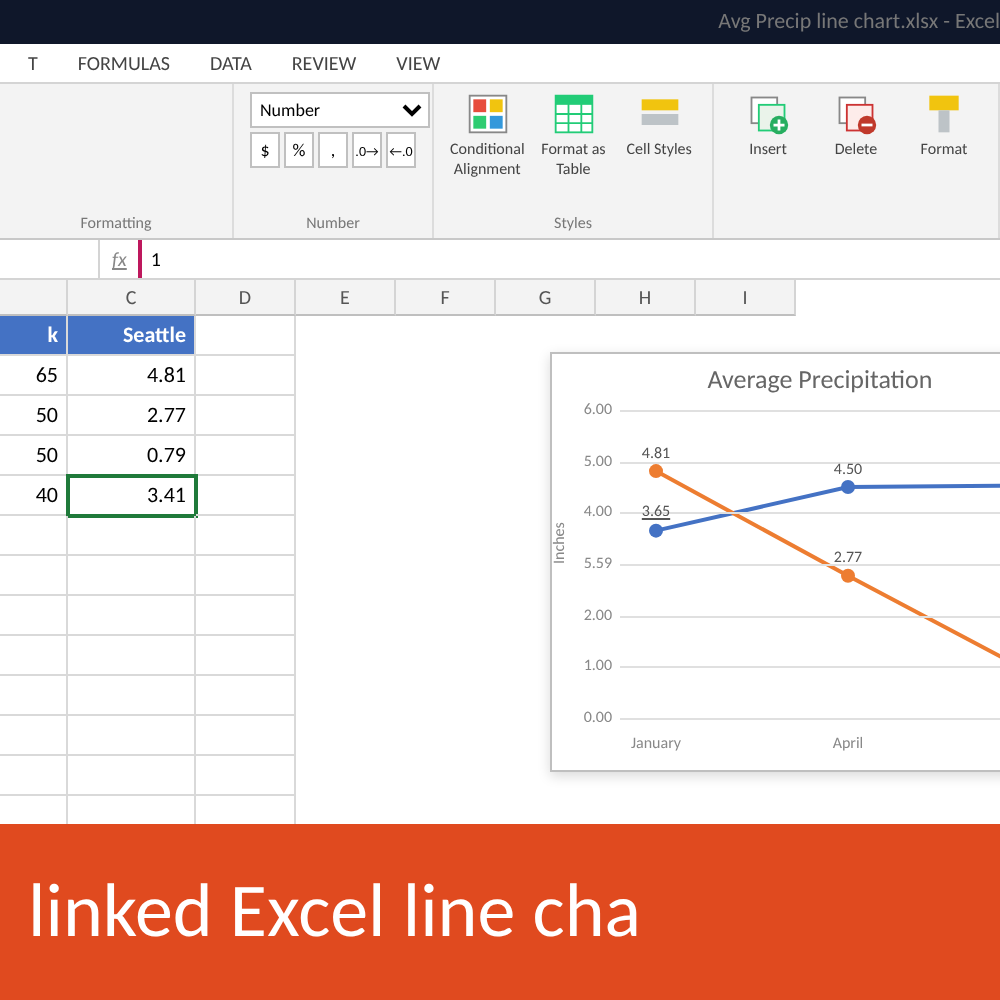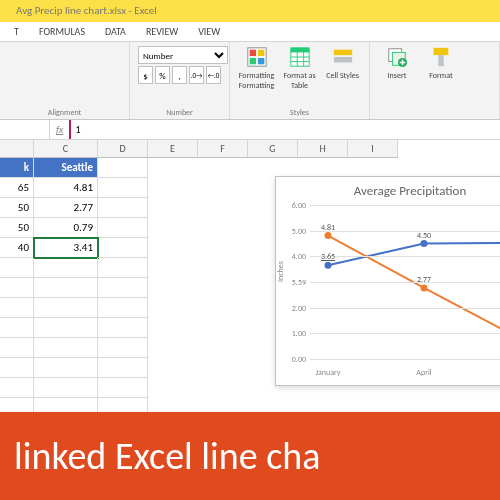--- a/index.html
+++ b/index.html
@@ -1,19 +1,19 @@
 <!DOCTYPE html>
 <html><head>
 <meta charset="utf-8">
 <style>
   * { box-sizing: border-box; margin: 0; padding: 0; font-family: "Segoe UI", Calibri, sans-serif; }
   body { width: 500px; height: 500px; background: #fff; overflow: hidden; position: relative; }
 
   
-  .titlebar { height: 22px; background: #fde047; text-align: left; font-size: 11px; color: #777; line-height: 22px; padding-left: 16px; }
+  .titlebar { height: 22px; background: #0f172a; text-align: right; font-size: 11px; color: #777; line-height: 22px; padding-left: 16px; }
 
   
   .ribbon-tabs { height: 20px; background: #fff; border-bottom: 1px solid #d4d4d4; display: flex; gap: 4px; padding-left: 6px; }
   .ribbon-tabs span { font-size: 10px; color: #444; padding: 3px 8px; text-transform: uppercase; cursor: pointer; }
 
   
   .ribbon { height: 78px; background: #f3f3f3; border-bottom: 1px solid #c8c8c8; display: flex; }
   .group { border-right: 1px solid #dcdcdc; padding: 4px 8px 2px 8px; display: flex; flex-direction: column; justify-content: space-between; position: relative; }
   .group-label { font-size: 8px; color: #777; text-align: center; margin-top: auto; }
   .btn-row { display: flex; gap: 6px; align-items: flex-start; }
@@ -69,21 +69,21 @@
   <span>T</span>
   <span>FORMULAS</span>
   <span>DATA</span>
   <span>REVIEW</span>
   <span>VIEW</span>
 </div>
 
 <div class="ribbon">
 
   <div class="group" style="width:130px">
-    <div class="group-label">Alignment</div>
+    <div class="group-label">Formatting</div>
   </div>
 
   <div class="group" style="width:100px">
     <div class="numfmt">
       <select>
         <option>Number</option>
       </select>
       <div class="num-row">
         <div class="num-sm">$</div>
         <div class="num-sm">%</div>
@@ -98,21 +98,21 @@
   <div class="group" style="width:140px">
     <div class="btn-row">
       <div class="rib-btn">
         <svg class="rib-icon" viewBox="0 0 24 24">
             <rect x="2" y="2" width="20" height="20" fill="#fff" stroke="#888"></rect>
             <rect x="4" y="4" width="7" height="7" fill="#e74c3c"></rect>
             <rect x="13" y="4" width="7" height="7" fill="#f1c40f"></rect>
             <rect x="4" y="13" width="7" height="7" fill="#2ecc71"></rect>
             <rect x="13" y="13" width="7" height="7" fill="#3498db"></rect>
           </svg>
-        <span>Formatting Formatting</span>
+        <span>Conditional Alignment</span>
       </div>
       <div class="rib-btn">
         <svg class="rib-icon" viewBox="0 0 24 24">
             <rect x="2" y="2" width="20" height="20" fill="#fff" stroke="#2c7"></rect>
             <rect x="2" y="2" width="20" height="5" fill="#2c7"></rect>
             <line x1="2" y1="12" x2="22" y2="12" stroke="#2c7"></line>
             <line x1="2" y1="17" x2="22" y2="17" stroke="#2c7"></line>
             <line x1="9" y1="2" x2="9" y2="22" stroke="#2c7"></line>
             <line x1="16" y1="2" x2="16" y2="22" stroke="#2c7"></line>
           </svg>
@@ -132,20 +132,29 @@
   <div class="group" style="flex:1">
     <div class="btn-row">
       <div class="rib-btn">
         <svg class="rib-icon" viewBox="0 0 24 24">
             <rect x="3" y="3" width="14" height="14" fill="#fff" stroke="#888"></rect>
             <rect x="7" y="7" width="14" height="14" fill="#eaf3ea" stroke="#2c7"></rect>
             <circle cx="18" cy="18" r="5" fill="#27ae60"></circle>
             <path d="M18 15v6M15 18h6" stroke="#fff" stroke-width="1.5"></path>
           </svg>
         <span>Insert</span>
+      </div>
+      <div class="rib-btn">
+        <svg class="rib-icon" viewBox="0 0 24 24">
+            <rect x="3" y="3" width="14" height="14" fill="#fff" stroke="#888"></rect>
+            <rect x="7" y="7" width="14" height="14" fill="#fdecea" stroke="#c33"></rect>
+            <circle cx="18" cy="18" r="5" fill="#c0392b"></circle>
+            <path d="M15 18h6" stroke="#fff" stroke-width="1.5"></path>
+          </svg>
+        <span>Delete</span>
       </div>
       <div class="rib-btn">
         <svg class="rib-icon" viewBox="0 0 24 24">
             <rect x="4" y="2" width="16" height="8" fill="#f1c40f"></rect>
             <rect x="9" y="10" width="6" height="12" fill="#bdc3c7"></rect>
           </svg>
         <span>Format</span>
       </div>
     </div>
   </div>

